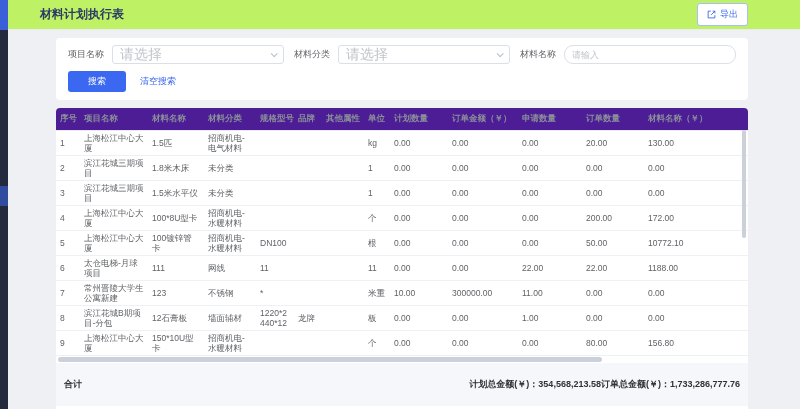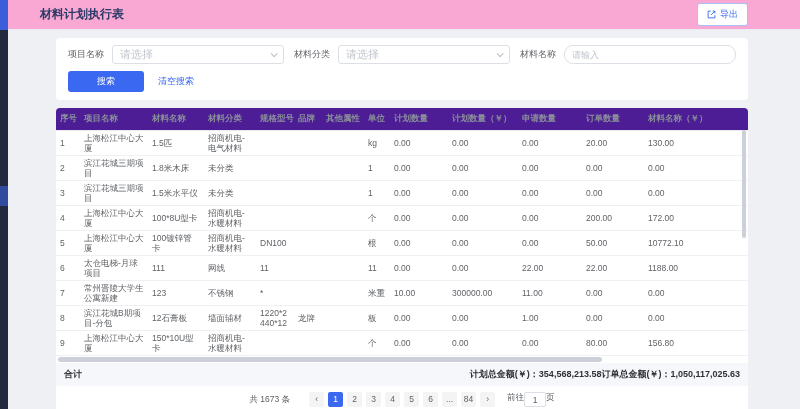--- a/index.html
+++ b/index.html
@@ -3,52 +3,52 @@
 <meta charset="utf-8">
 <style>
   *{margin:0;padding:0;box-sizing:border-box}
   html,body{width:800px;height:409px;overflow:hidden;background:#eef0f4;
     font-family:"Liberation Sans","DejaVu Sans",sans-serif}
   .app{display:flex;width:800px;height:409px}
   .sidebar{width:8px;background:#232a3d;position:relative;flex:none}
   .sidebar-logo{height:30px;background:#3a5fd9}
   .sidebar-active{position:absolute;top:186px;left:0;width:8px;height:20px;background:#3a68f0;opacity:.55}
   .main{flex:1;min-width:0}
-  .topbar{height:30px;background:#f9a8d4;display:flex;align-items:center;justify-content:space-between;
+  .topbar{height:30px;background:#bef264;display:flex;align-items:center;justify-content:space-between;
     padding:0 52px 0 32px;border-bottom:1px solid #e9ecf2}
   .page-title{font-size:12px;font-weight:bold;color:#2b3a66}
   .export-btn{display:flex;align-items:center;gap:4px;background:#fff;border:1px solid #a9bdf7;color:#3a68f0;
     font-size:9px;padding:6px 9px;border-radius:3px;cursor:pointer;font-family:inherit;line-height:1}
   .content{padding:8px 52px 0 48px}
   .filter-card{background:#fff;border-radius:4px;padding:7px 12px 8px}
   .filter-row{display:flex;justify-content:space-between;align-items:center}
   .filter-item{display:flex;align-items:center;gap:8px}
   .filter-label{font-size:9px;color:#606266;white-space:nowrap}
   .select{width:172px;height:19px;border:1px solid #dcdfe6;border-radius:3px;background:#fff;
-    display:flex;align-items:center;justify-content:space-between;padding:0 7px;font-size:11px;cursor:pointer}
+    display:flex;align-items:center;justify-content:space-between;padding:0 7px;font-size:14px;cursor:pointer}
   .select .ph{color:#c0c4cc}
   .text-input{width:172px;height:19px;border:1px solid #dcdfe6;border-radius:9px;background:#fff;
     padding:0 7px;font-size:9px;font-family:inherit;color:#606266}
   .text-input::placeholder{color:#c0c4cc}
   .caret{width:5px;height:5px;border-right:1px solid #b9bec7;border-bottom:1px solid #b9bec7;
     transform:rotate(45deg) translateY(-1px)}
   .btn-row{display:flex;align-items:center;gap:14px;margin-top:7px}
-  .search-btn{background:#3a68f0;color:#fff;border:none;font-size:9px;padding:4px 29px;border-radius:3px;
+  .search-btn{background:#3a68f0;color:#fff;border:none;font-size:9px;padding:4px 20px;border-radius:3px;
     cursor:pointer;font-family:inherit}
   .clear-link{color:#3a68f0;font-size:9px;cursor:pointer;text-decoration:none}
   .table-card{background:#fff;border-radius:4px;margin-top:8px;position:relative;overflow:hidden}
   table{width:100%;border-collapse:collapse;table-layout:fixed;font-size:8.5px;color:#606266}
   th{background:#4c1d95;color:#8a8f99;font-weight:600;text-align:left;padding:5px 4px;white-space:nowrap;
     overflow:hidden;border-bottom:1px solid #e8ebf0}
   td{padding:2px 4px;border-bottom:1px solid #eef0f4;line-height:10px;word-break:break-all;
     vertical-align:middle;height:24px}
   .hscrollbar{height:6px;padding:0 2px;margin-top:1px}
   .hthumb{width:79%;height:5px;background:#ccd0d9;border-radius:3px}
   .vscrollbar{position:absolute;right:2px;top:22px;width:4px;height:108px;background:#ccd0d9;border-radius:2px}
-  .summary-row{display:flex;align-items:center;background:#f5f7fa;padding:5px 8px;font-size:9px;color:#303133}
+  .summary-row{display:flex;align-items:center;background:#f5f7fa;padding:15px 8px;font-size:9px;color:#303133}
   .sum-label{font-weight:bold}
   .sum-vals{margin-left:auto;display:flex;font-weight:bold}
   .pagination{display:flex;align-items:center;justify-content:center;gap:4px;padding:6px 0 7px;
     background:#fff;font-size:8.5px;color:#606266}
   .total-text{margin-right:15px}
   .pg-btn{min-width:15px;height:15px;border:none;background:#f4f4f5;color:#606266;font-size:8.5px;
     border-radius:2px;cursor:pointer;font-family:inherit;padding:0 2px;line-height:1}
   .pg-btn.active{background:#3a68f0;color:#fff}
   .goto{display:flex;align-items:flex-start;gap:0;margin-left:8px}
   .goto-input{width:22px;height:15px;border:1px solid #dcdfe6;border-radius:2px;text-align:center;
@@ -126,21 +126,21 @@
               <tr id="header-row">
                 <th>序号</th>
                 <th>项目名称</th>
                 <th>材料名称</th>
                 <th>材料分类</th>
                 <th>规格型号</th>
                 <th>品牌</th>
                 <th>其他属性</th>
                 <th>单位</th>
                 <th>计划数量</th>
-                <th>计划数量（￥）</th>
+                <th>订单金额（￥）</th>
                 <th>申请数量</th>
                 <th>订单数量</th>
                 <th>材料名称（￥）</th>
               </tr>
             </thead>
           <tbody id="table-body">
               <tr>
                 <td>1</td>
                 <td>上海松江中心大厦</td>
                 <td>1.5匹</td>
@@ -283,21 +283,21 @@
         </div>
         <div class="vscrollbar"></div>
 
         <div class="summary-row">
           <span class="sum-label">合计</span>
           <div class="sum-vals">
             <span>
               <span>计划总金额(￥)：</span><span>354,568,213.58</span>
             </span>
             <span>
-              <span>订单总金额(￥)：</span><span>1,050,117,025.63</span>
+              <span>订单总金额(￥)：</span><span>1,733,286,777.76</span>
             </span>
           </div>
         </div>
 
         <div class="pagination">
           <span class="total-text">共 1673 条</span>
           <button class="pg-btn">‹</button>
           <span id="page-list" style="display:flex;gap:4px">
               <button class="pg-btn active">1</button>
               <button class="pg-btn">2</button>

